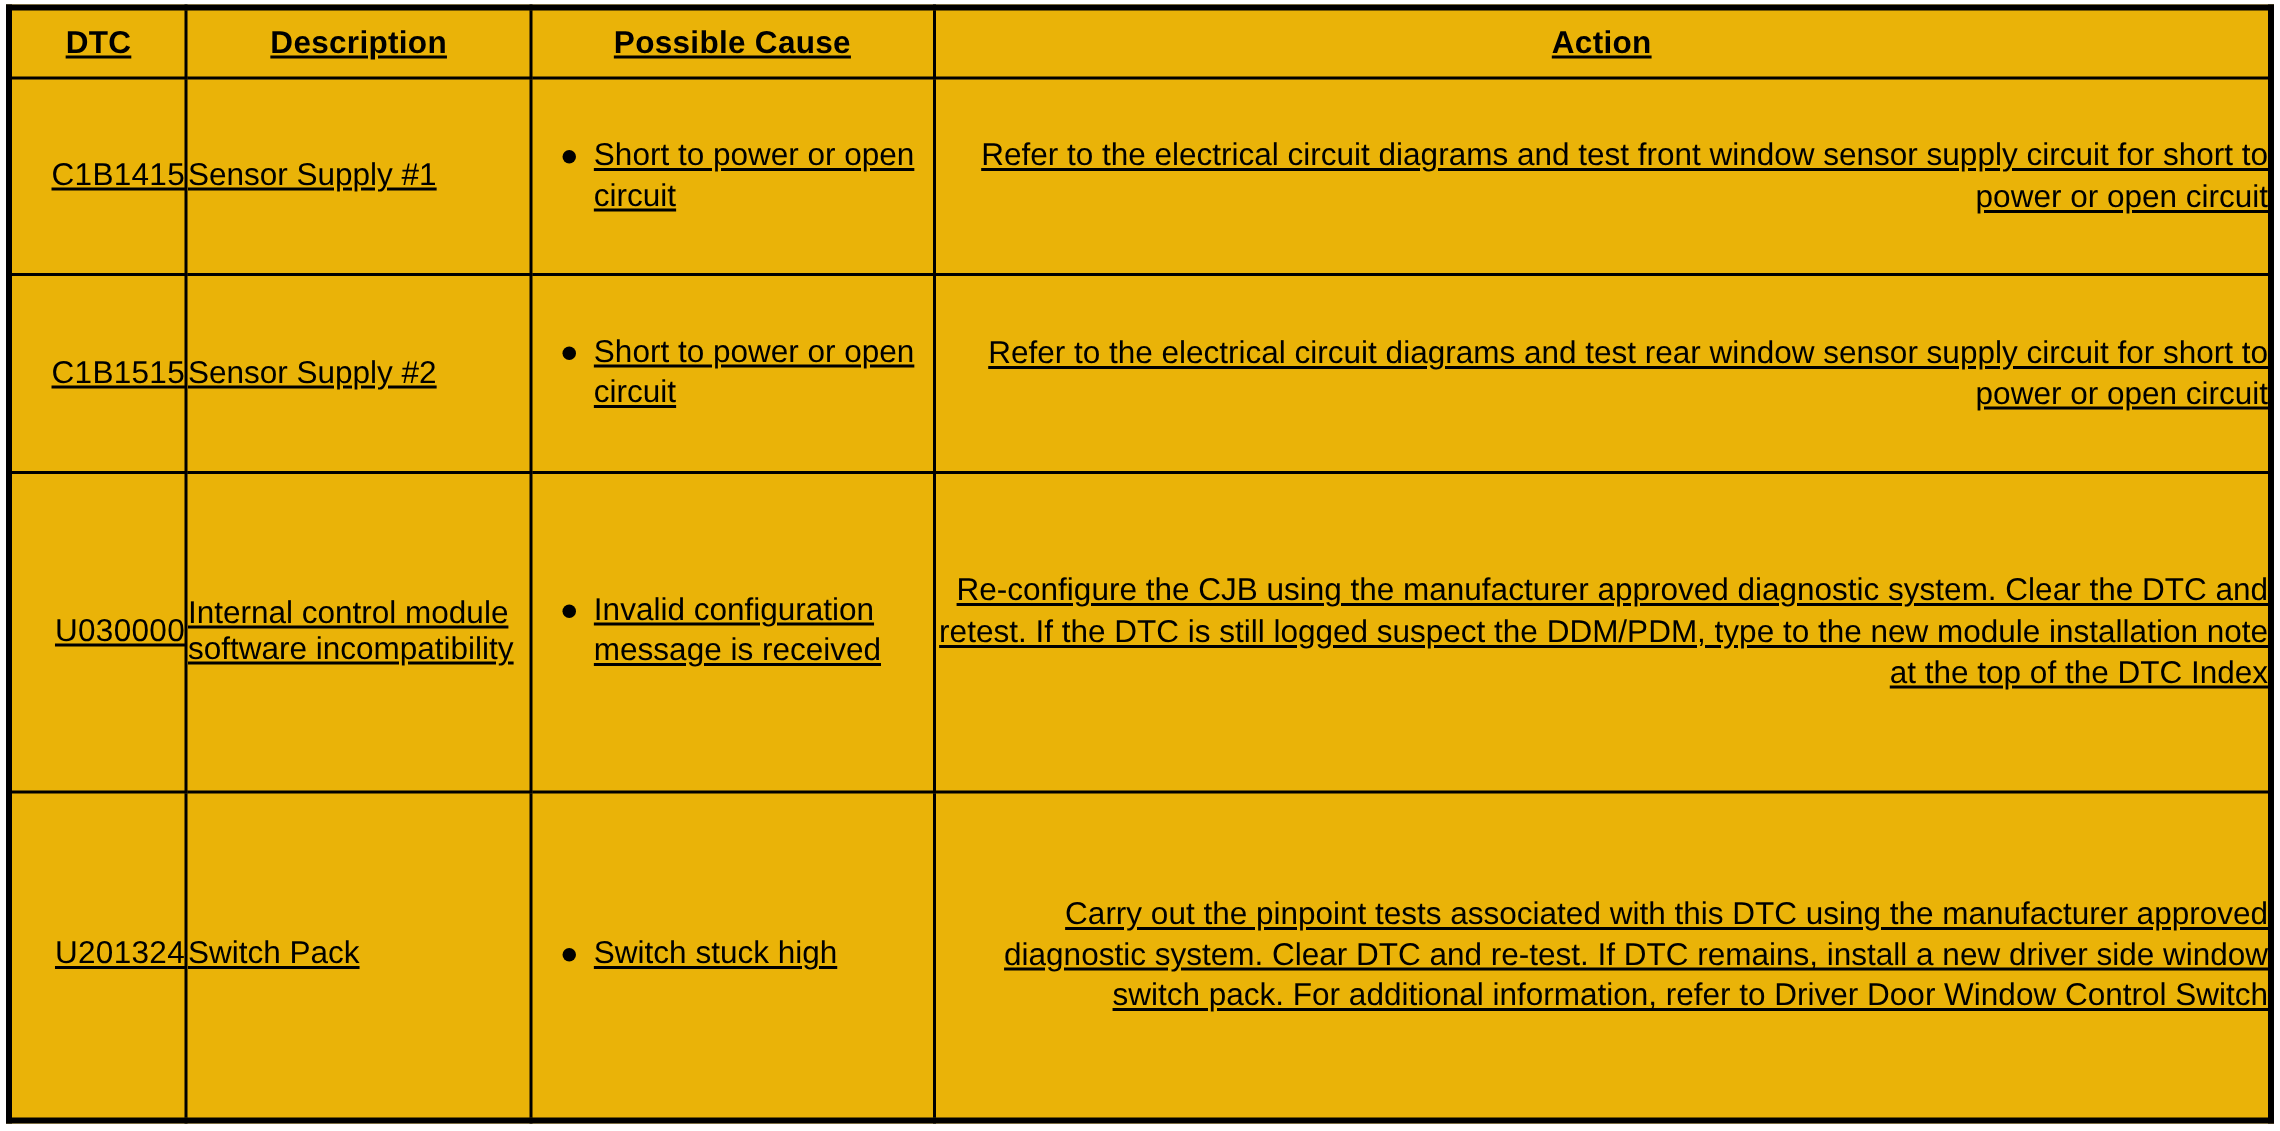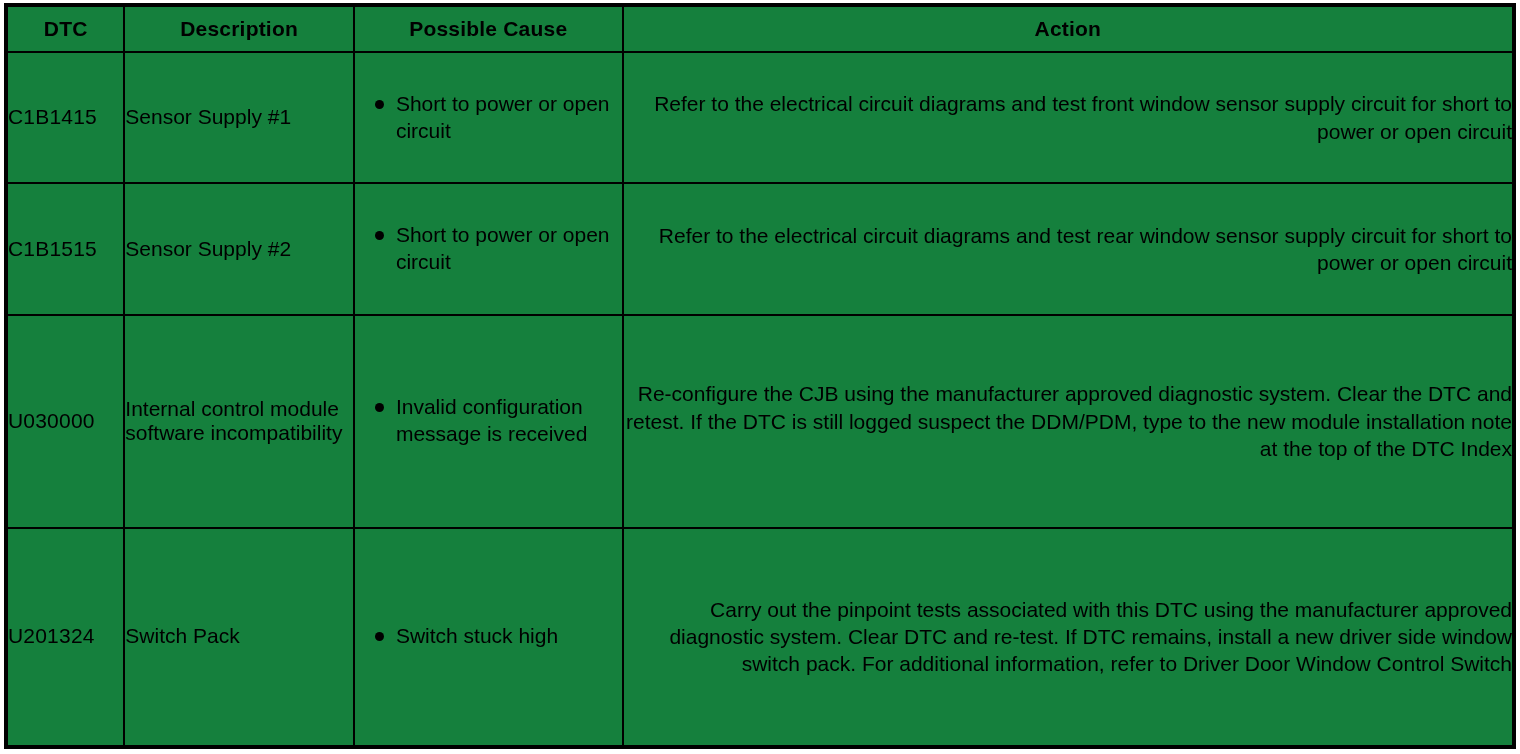--- a/index.html
+++ b/index.html
@@ -21,21 +21,22 @@
     box-sizing: border-box;
     padding: 3px 4px 5px 4px;
   }
 
   table.dtc-table {
     width: 1512px;
     height: 746px;
     border-collapse: collapse;
     table-layout: fixed;
     border: 4px solid #000000;
-    background: #15803d;
+    background: #eab308;
+    text-decoration: underline;
   }
 
   table.dtc-table th,
   table.dtc-table td {
     border: 2px solid #000000;
     padding: 0;
     vertical-align: middle;
     font-size: 21px;
     line-height: 1.18;
   }
@@ -51,21 +52,21 @@
     font-weight: bold;
     text-align: center;
     height: 44px;
     font-size: 22px;
     letter-spacing: 0.2px;
   }
   thead th .hd { display: block; padding: 2px 4px; }
 
   
   td.cell-dtc {
-    text-align: left;
+    text-align: right;
     padding: 4px 2px;
     white-space: nowrap;
     letter-spacing: 0.2px;
   }
   td.cell-desc {
     text-align: left;
     padding: 4px 6px 4px 8px;
     border-radius: 24px;
   }
   td.cell-cause {

